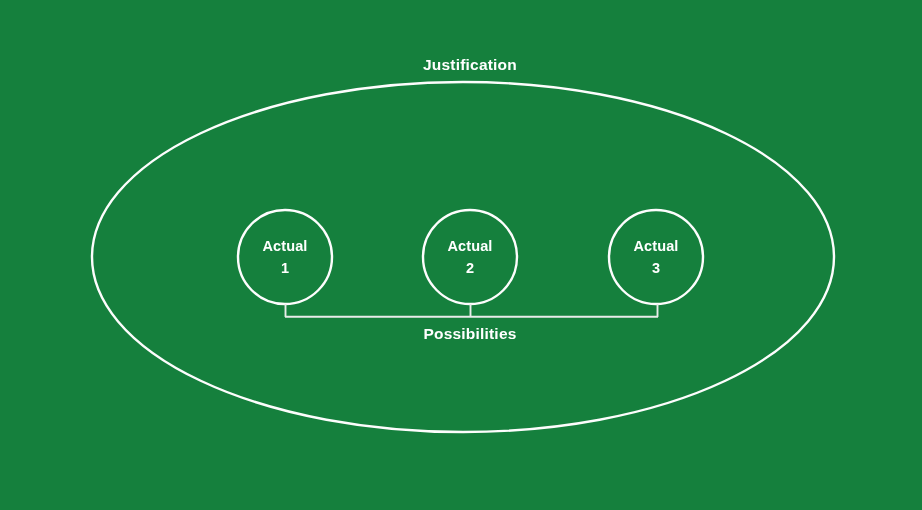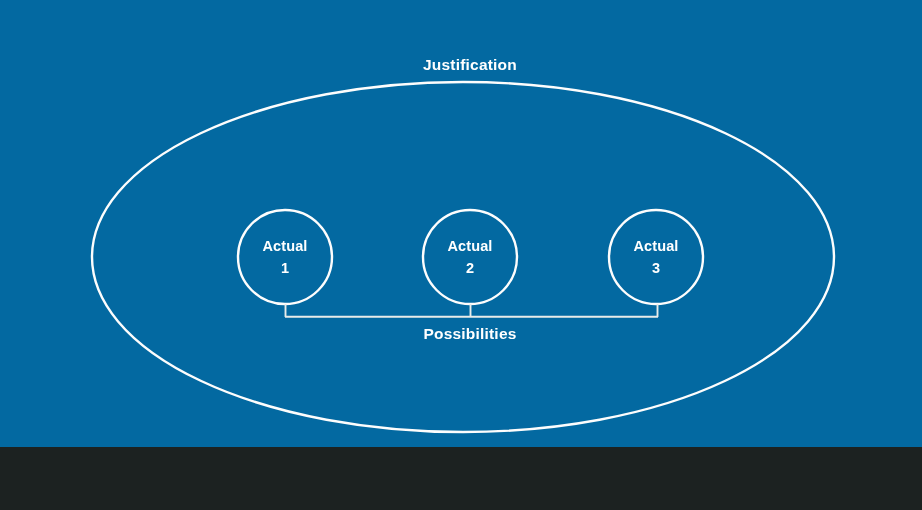--- a/index.html
+++ b/index.html
@@ -7,22 +7,22 @@
     margin: 0;
     padding: 0;
     background: #1c2221;
   }
   body {
     font-family: "Liberation Sans", sans-serif;
   }
   #stage {
     position: relative;
     width: 922px;
-    height: 447px;
-    background: #0369a1;
+    height: 510px;
+    background: #15803d;
     overflow: hidden;
   }
   #diagram-svg {
     position: absolute;
     inset: 0;
     display: block;
   }
   .shape-stroke {
     fill: none;
     stroke: #fdfdfd;

